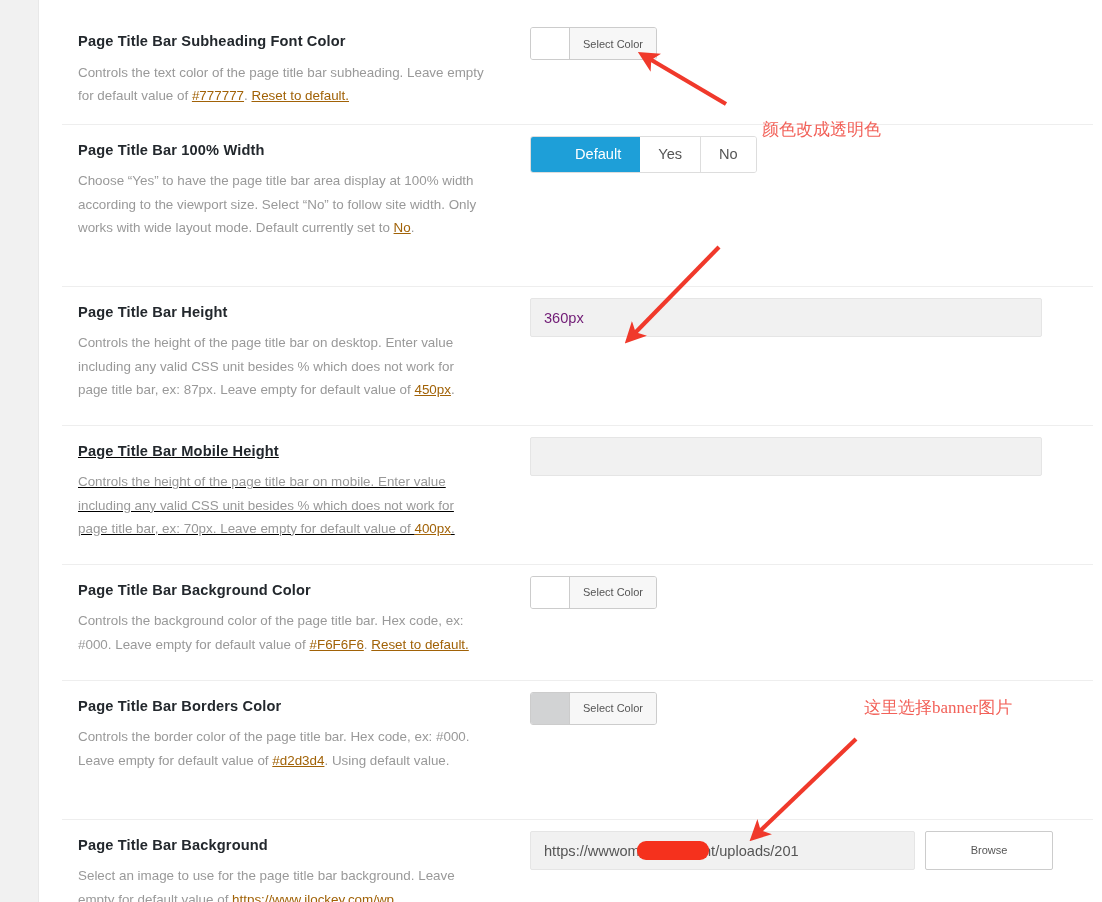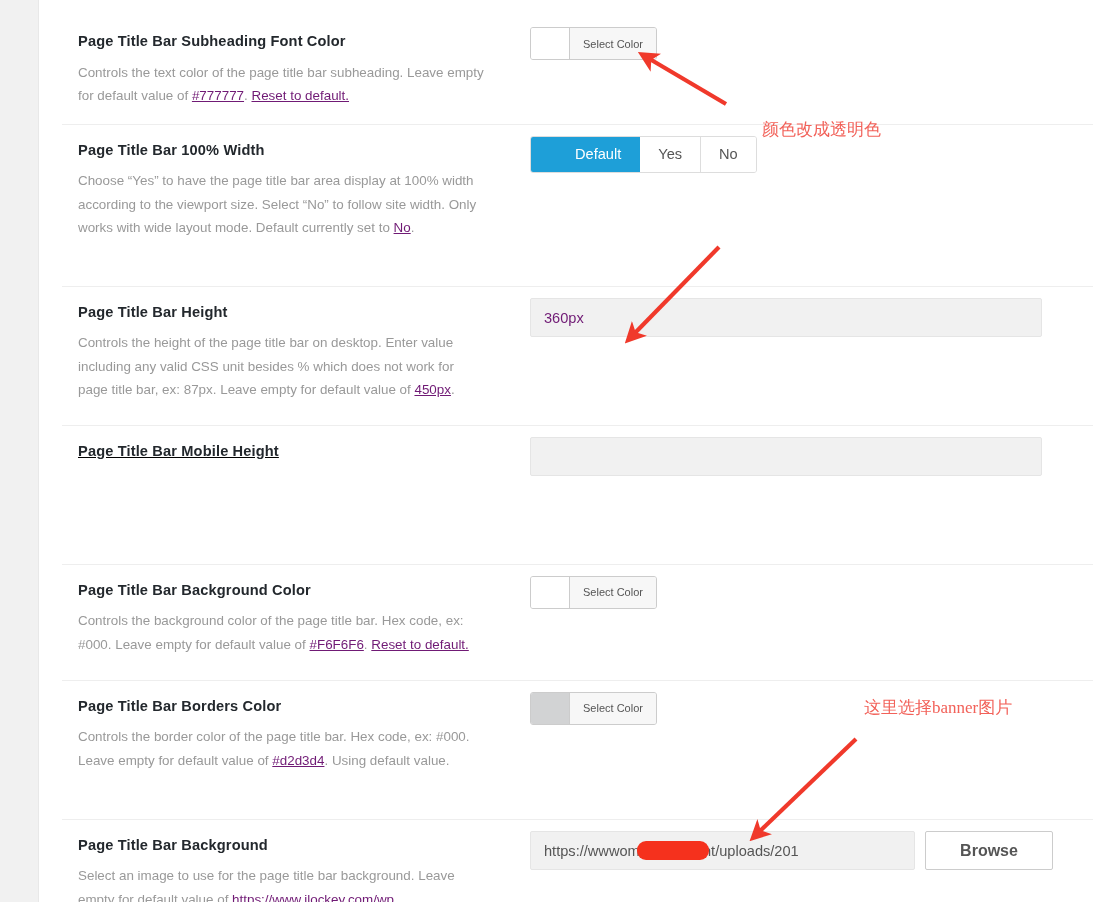--- a/index.html
+++ b/index.html
@@ -65,21 +65,21 @@
     margin: 0 0 9px 0;
     letter-spacing: 0.01em;
   }
   .opt-desc {
     font-size: 13.4px;
     color: #999999;
     line-height: 1.72;
     margin: 0;
   }
   .opt-desc a {
-    color: #701a75;
+    color: #a16207;
     text-decoration: underline;
   }
   
   .color-picker {
     display: inline-flex;
     align-items: stretch;
     border: 1px solid #cccccc;
     background: #f7f7f7;
     border-radius: 3px;
     height: 33px;
@@ -170,23 +170,22 @@
   }
   .browse-btn {
     width: 128px;
     height: 39px;
     line-height: 37px;
     text-align: center;
     border: 1px solid #cccccc;
     border-radius: 2px;
     background: #ffffff;
     box-sizing: border-box;
-    font-size: 16px;
+    font-size: 11px;
     color: #555555;
-    font-weight: bold;
   }
   
   .redaction {
     position: absolute;
     left: 106px;
     top: 9px;
     width: 72px;
     height: 19px;
     background: #f5311d;
     border-radius: 9px;
@@ -248,20 +247,21 @@
         <div class="opt-desc"><span>Controls the height of the page title bar on desktop. Enter value including any valid CSS unit besides % which does not work for page title bar, ex: 87px. Leave empty for default value of </span><a href="#">450px</a><span>.</span></div>
       </div>
       <div class="opt-right">
         <div class="text-input">360px</div>
       </div>
     </div>
 
     <div class="option-row" style="min-height:139px;text-decoration:underline;">
       <div class="opt-left">
         <div class="opt-title">Page Title Bar Mobile Height</div>
+        <div class="opt-desc"><span>Controls the height of the page title bar on mobile. Enter value including any valid CSS unit besides % which does not work for page title bar, ex: 70px. Leave empty for default value of </span><a href="#">400px</a><span>.</span></div>
       </div>
       <div class="opt-right">
         <div class="text-input empty"></div>
       </div>
     </div>
 
     <div class="option-row" style="min-height:116px;">
       <div class="opt-left">
         <div class="opt-title">Page Title Bar Background Color</div>
         <div class="opt-desc"><span>Controls the background color of the page title bar. Hex code, ex: #000. Leave empty for default value of </span><a href="#">#F6F6F6</a><span>. </span><a href="#">Reset to default.</a></div>

